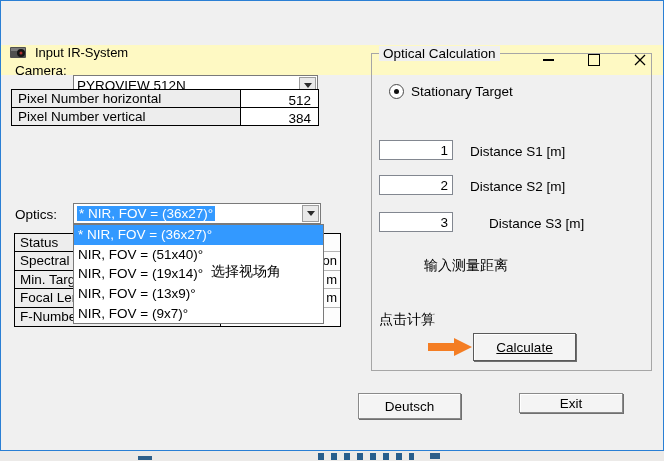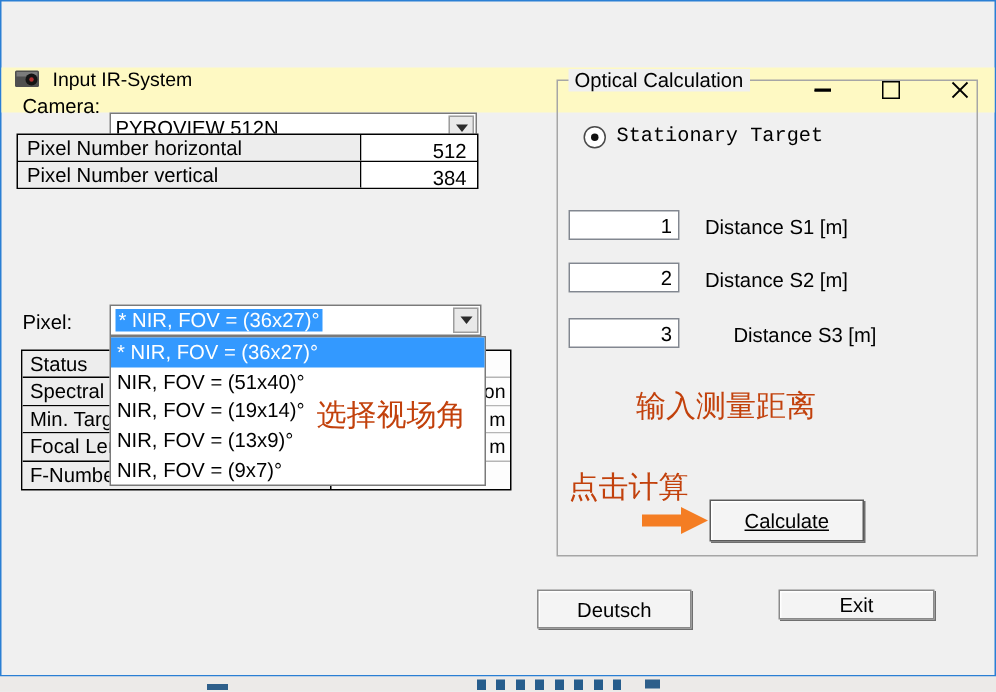--- a/index.html
+++ b/index.html
@@ -60,21 +60,21 @@
   .dropdown{
     position:absolute;left:72px;top:223px;width:251px;height:100px;
     background:#fff;border:1px solid #7a7a7a;box-sizing:border-box;z-index:20;
     display:flex;flex-direction:column;
   }
   .ditem{flex:1;font-size:13.5px;padding:0 0 0 4px;white-space:nowrap;display:flex;align-items:center;}
   .ditem.sel{background:#3399ff;color:#fff;}
   
   .groupbox{position:absolute;left:370px;top:52px;width:279px;height:316px;border:1px solid #a6a6a6;}
   .gb-title{position:absolute;left:7px;top:-8px;background:#f0f0f0;padding:0 4px;font-size:13.5px;white-space:nowrap;}
-  .radio-row{position:absolute;left:17px;top:30px;display:flex;align-items:center;font-family:Liberation Mono, monospace;}
+  .radio-row{position:absolute;left:17px;top:30px;display:flex;align-items:center;}
   .radio-outer{width:13px;height:13px;border:1px solid #4a4a4a;border-radius:50%;background:#fff;display:flex;align-items:center;justify-content:center;}
   .radio-dot{width:5px;height:5px;border-radius:50%;background:#111;}
   .radio-label{margin-left:7px;font-size:13.5px;}
   .dist-input{
     position:absolute;left:7px;width:68px;height:18px;background:#fff;
     border:1px solid #828790;font-family:"Liberation Sans",sans-serif;
     font-size:13.5px;text-align:right;padding:0 4px 0 0;box-sizing:content-box;
   }
   .dist-label{position:absolute;left:98px;font-size:13.5px;}
   .di1{top:86px;} .dl1{top:90px;text-align:center;}
@@ -84,21 +84,21 @@
   .btn{
     position:absolute;background:#f4f4f4;border:1px solid #8a8a8a;
     box-shadow:1px 1px 0 #6f6f6f, inset 1px 1px 0 #ffffff;
     font-size:13.5px;display:flex;align-items:center;justify-content:center;
     box-sizing:border-box;
   }
   .btn-calculate{left:472px;top:332px;width:103px;height:28px;border-color:#5a5a5a;text-decoration:underline;}
   .btn-deutsch{left:357px;top:392px;width:103px;height:26px;}
   .btn-exit{left:518px;top:392px;width:104px;height:20px;}
   
-  .anno{position:absolute;color:#c2410c;font-size:20px;white-space:nowrap;z-index:30;}
+  .anno{position:absolute;color:#000000;font-size:14px;white-space:nowrap;z-index:30;}
   .anno-fov{left:210px;top:262px;}
   .anno-dist{left:423px;top:256px;}
   .anno-calc{left:378px;top:310px;}
   .anno-arrow{position:absolute;left:427px;top:337px;z-index:30;}
   
   .below-strip{position:absolute;left:0;top:451px;width:664px;height:10px;background:#eceae8;}
   .frag{position:absolute;background:#2e5f8a;}
   .frag1{left:138px;top:456px;width:14px;height:4px;}
   .frag2{left:318px;top:453px;width:96px;height:7px;background:repeating-linear-gradient(90deg,#275d8c 0 6px,rgba(0,0,0,0) 6px 13px);}
   .frag3{left:430px;top:453px;width:10px;height:6px;}
@@ -144,21 +144,21 @@
     <div class="row first">
       <div class="lcell">Pixel Number horizontal</div>
       <div class="vcell">512</div>
     </div>
     <div class="row">
       <div class="lcell">Pixel Number vertical</div>
       <div class="vcell">384</div>
     </div>
   </div>
 
-  <span class="field-label lbl-optics">Pixel:</span>
+  <span class="field-label lbl-optics">Optics:</span>
   <div class="combo combo-optics">
     <span class="ctext"><span class="hl">* NIR, FOV = (36x27)°</span></span>
     <div class="cbtn">
         <div class="tri-down"></div>
       </div>
   </div>
 
   <div class="otable">
     <div class="orow">
       <div class="olcell">Status</div>

